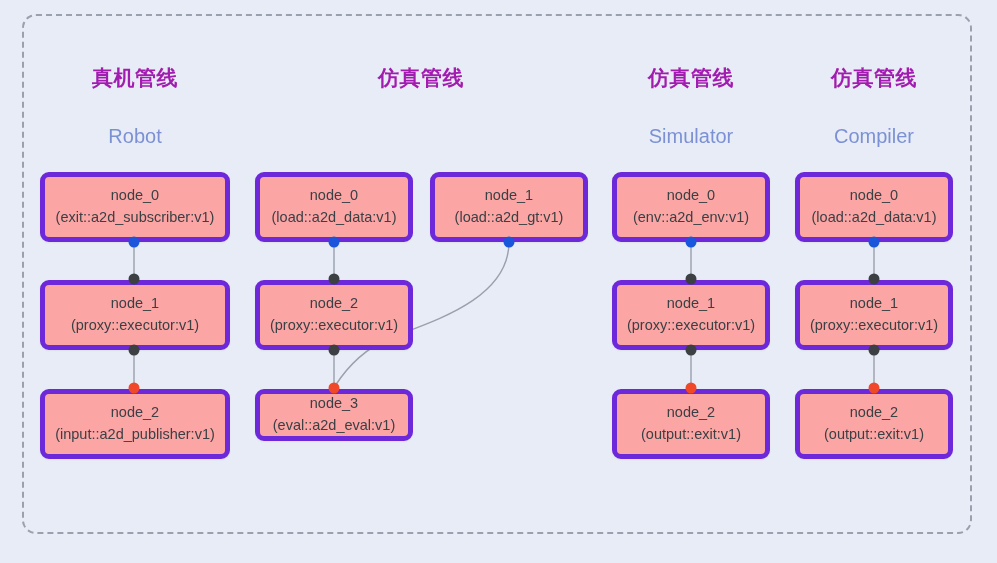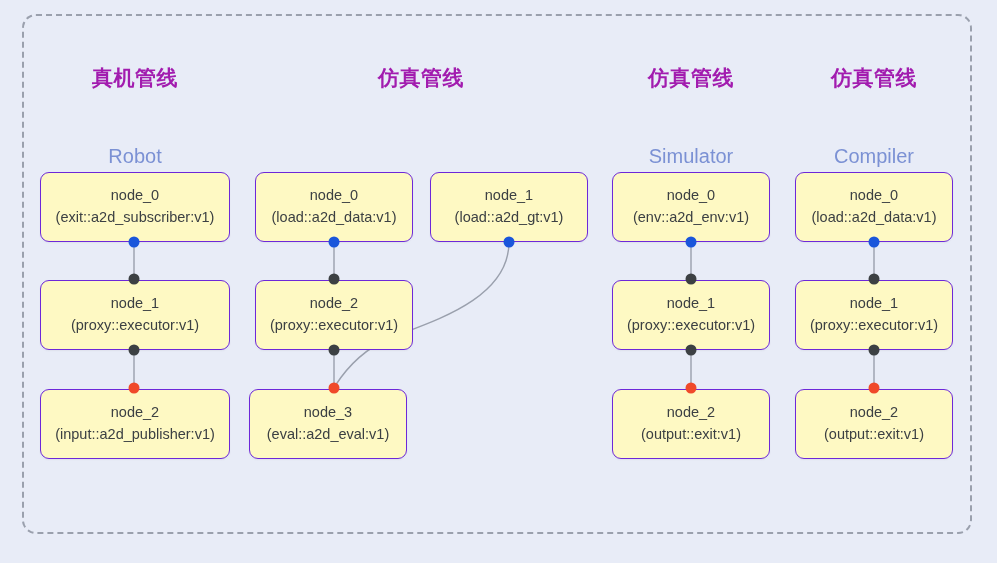--- a/index.html
+++ b/index.html
@@ -47,27 +47,26 @@
     letter-spacing: 0.5px;
     white-space: nowrap;
   }
   .col-subtitle {
     position: absolute;
     text-align: center;
     font-size: 20px;
     font-weight: normal;
     color: #7b91d4;
     white-space: nowrap;
-    margin-top: 20px;
   }
   .node-box {
     position: absolute;
     box-sizing: border-box;
-    background: #fef9c3;
-    border: 1px solid #6d28d9;
+    background: #fca5a5;
+    border: 5px solid #6d28d9;
     border-radius: 9px;
     display: flex;
     flex-direction: column;
     align-items: center;
     justify-content: center;
     box-shadow: 0 1px 2px rgba(60,64,67,0.06);
   }
   .node-name {
     font-size: 14.5px;
     color: #3c4043;
@@ -151,21 +150,21 @@
   </div>
   <div class="port port-out-blue" style="left:509px; top:242px;"></div>
 
   <div class="node-box" style="left:255px; top:280px; width:158px; height:70px;">
     <div class="node-name">node_2</div>
     <div class="node-type">(proxy::executor:v1)</div>
   </div>
   <div class="port port-in-dark" style="left:334px; top:279px;"></div>
   <div class="port port-out-dark" style="left:334px; top:350px;"></div>
 
-  <div class="node-box" style="left:249px; top:389px; width:158px; height:70px;">
+  <div class="node-box" style="left:255px; top:389px; width:158px; height:52px;">
     <div class="node-name">node_3</div>
     <div class="node-type">(eval::a2d_eval:v1)</div>
   </div>
   <div class="port port-in-red" style="left:334px; top:388px;"></div>
 
   <div class="col-title" style="left:612px; top:64px; width:158px;">仿真管线</div>
   <div class="col-subtitle" style="left:612px; top:125px; width:158px;">Simulator</div>
 
   <div class="node-box" style="left:612px; top:172px; width:158px; height:70px;">
     <div class="node-name">node_0</div>

